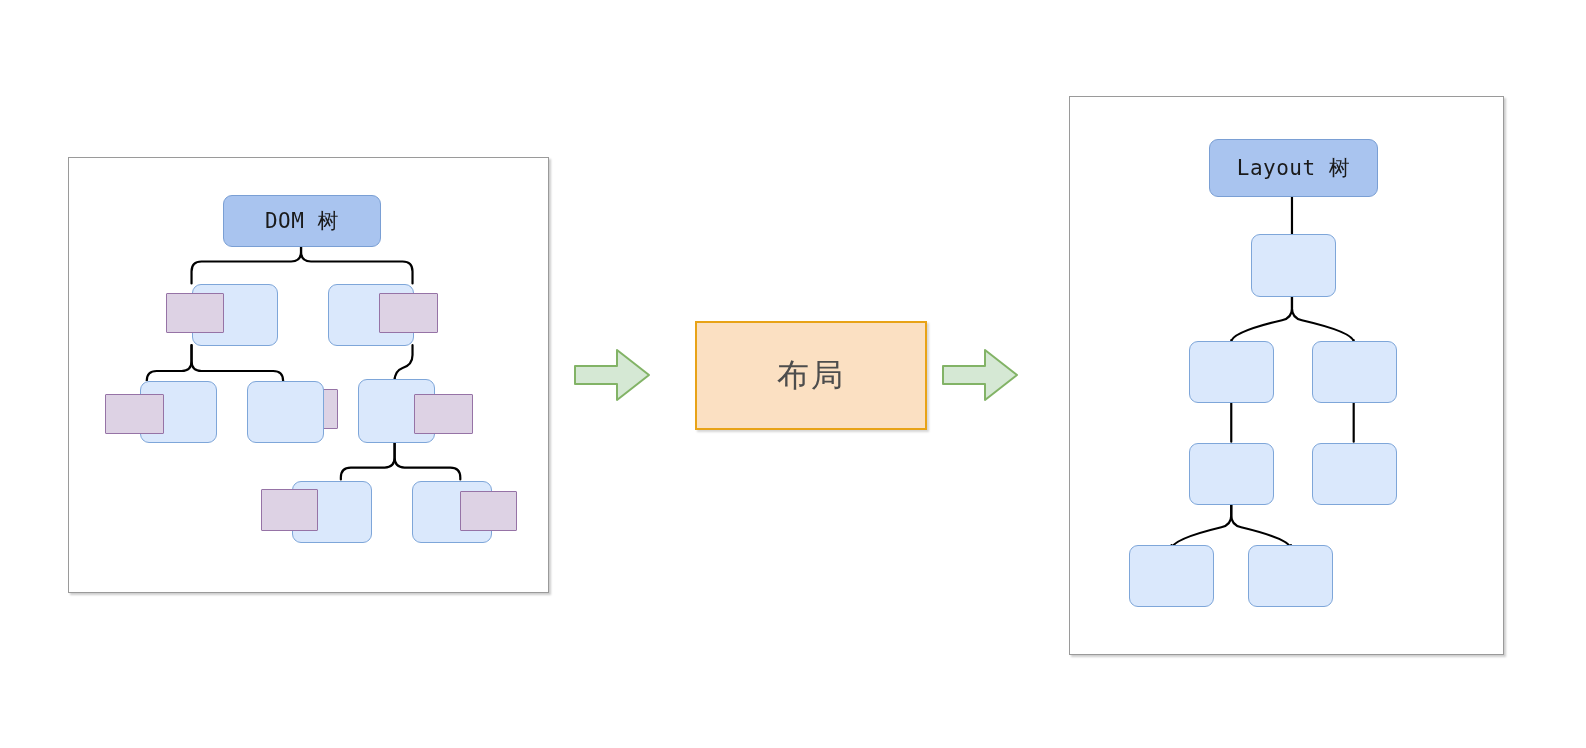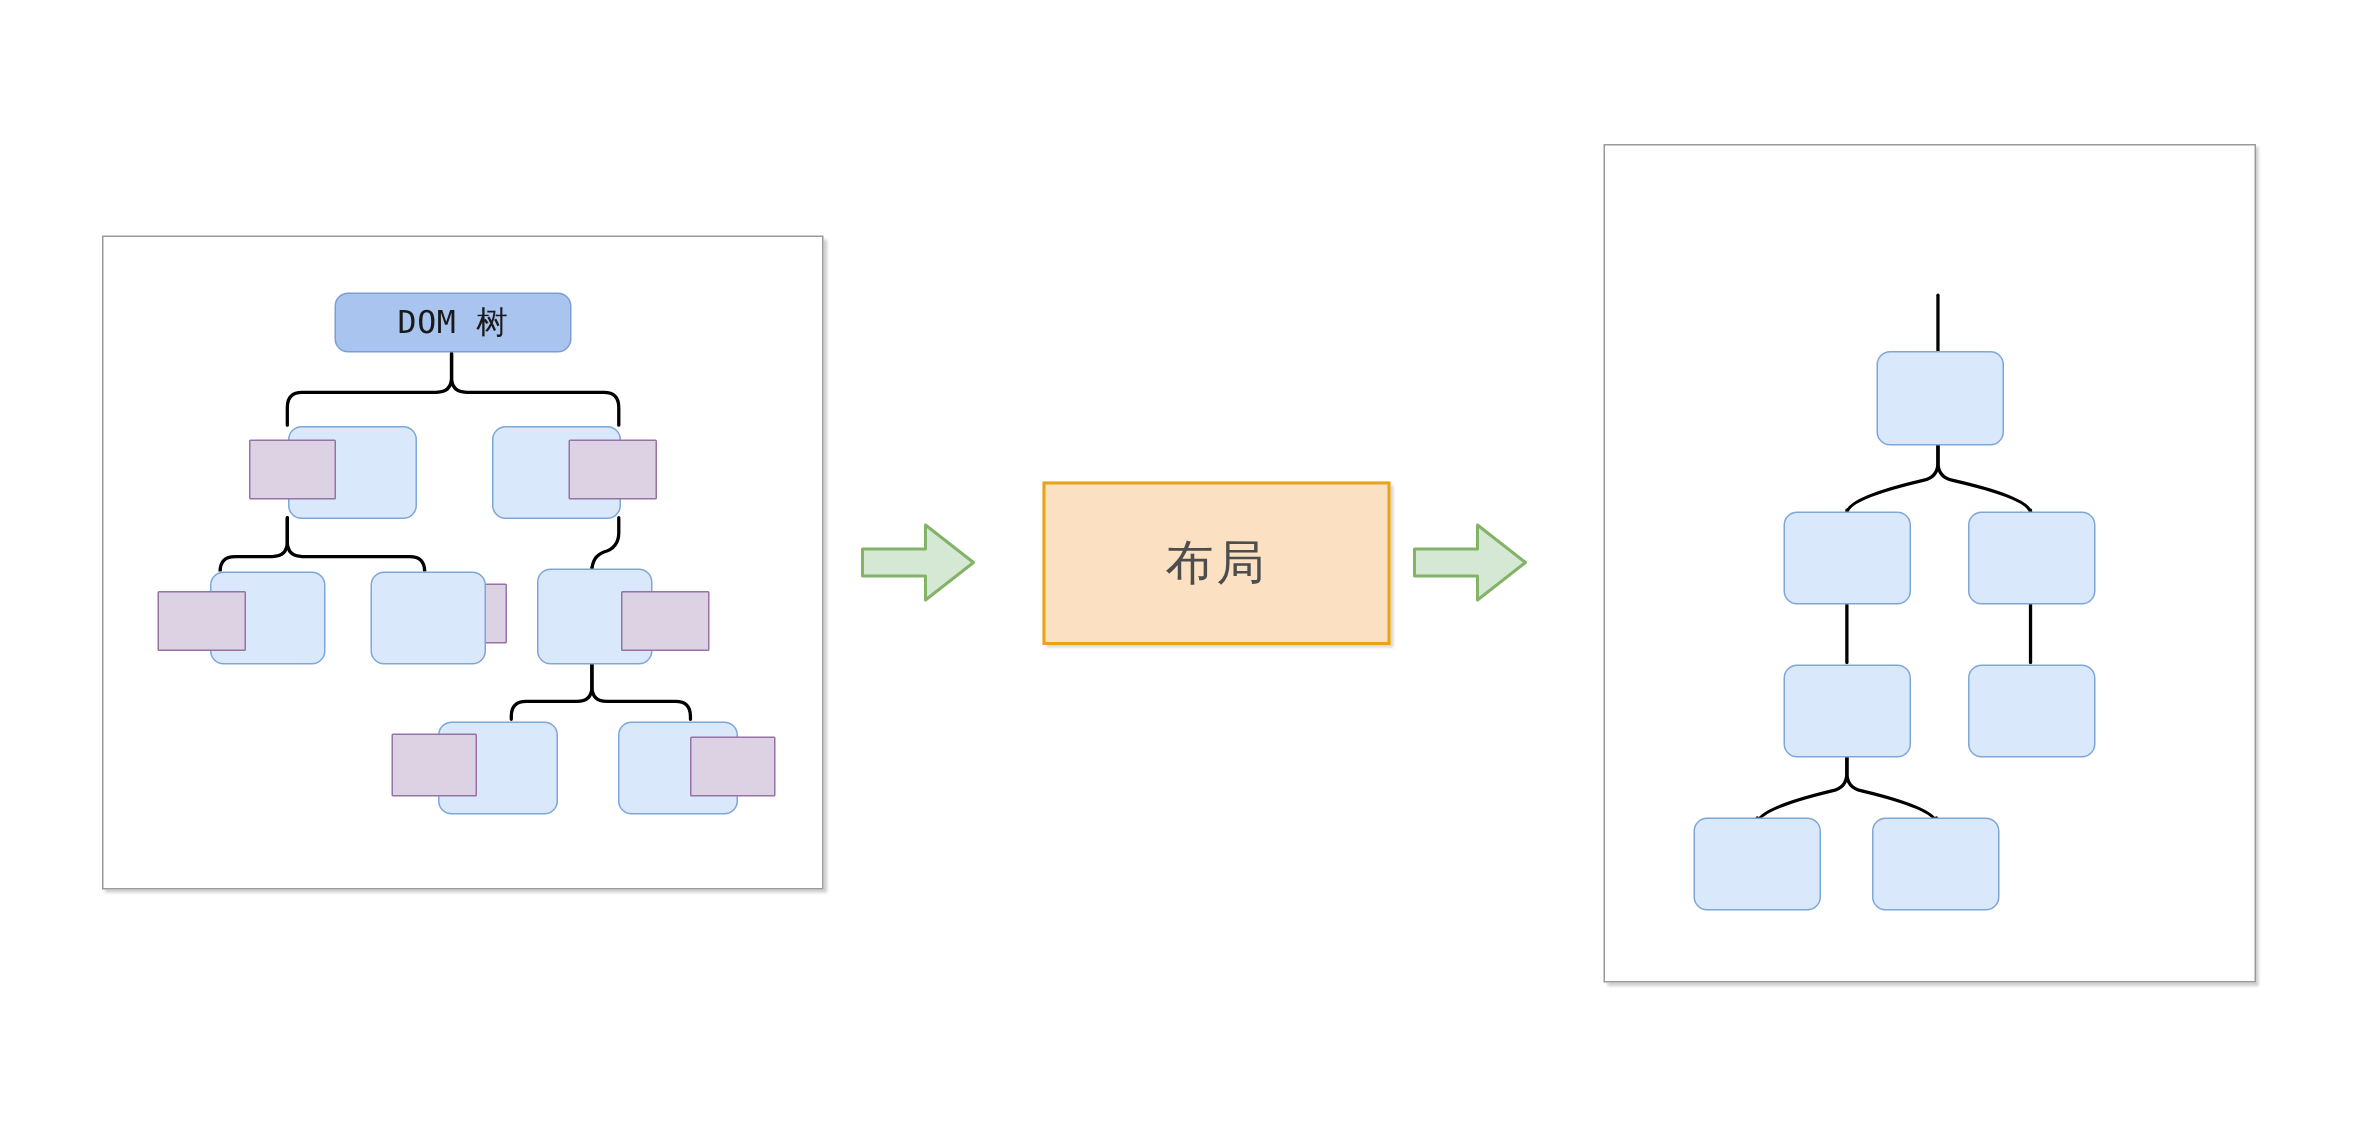--- a/index.html
+++ b/index.html
@@ -128,21 +128,21 @@
     </svg>
 
     <div class="chip" style="left:97px;  top:135px; width:58px; height:40px; z-index:3;"></div>
     <div class="chip" style="left:310px; top:135px; width:59px; height:40px; z-index:3;"></div>
     <div class="chip" style="left:36px;  top:236px; width:59px; height:40px; z-index:3;"></div>
     <div class="chip" style="left:194px; top:231px; width:75px; height:40px; z-index:3;"></div>
     <div class="chip" style="left:345px; top:236px; width:59px; height:40px; z-index:3;"></div>
     <div class="chip" style="left:192px; top:331px; width:57px; height:42px; z-index:3;"></div>
     <div class="chip" style="left:391px; top:333px; width:57px; height:40px; z-index:3;"></div>
 
-    <div class="node root" style="left:154px; top:37px; width:158px; height:40px; z-index:4;">
+    <div class="node root" style="left:154px; top:37px; width:158px; height:52px; z-index:4;">
       <span class="node-label big">DOM 树</span>
     </div>
 
     <div class="node" style="left:123px; top:126px; width:86px; height:62px; z-index:2;"></div>
     <div class="node" style="left:259px; top:126px; width:86px; height:62px; z-index:2;"></div>
 
     <div class="node" style="left:71px;  top:223px; width:77px; height:62px; z-index:2;"></div>
     <div class="node" style="left:178px; top:223px; width:77px; height:62px; z-index:4;"></div>
     <div class="node" style="left:289px; top:221px; width:77px; height:64px; z-index:2;"></div>
 
@@ -174,20 +174,23 @@
 
         <path d="M 162,306 L 162,346"></path>
 
         <path d="M 285,306 L 285,346"></path>
 
         <path d="M 162,408 L 162,420 Q 162,430 152,432 Q 102,444 102,454 L 102,450"></path>
         <path d="M 162,408 L 162,420 Q 162,430 172,432 Q 222,444 222,454 L 222,450"></path>
       </g>
     </svg>
 
+    <div class="node root" style="left:139px; top:42px; width:169px; height:58px;">
+      <span class="node-label big">Layout 树</span>
+    </div>
 
     <div class="node" style="left:181px; top:137px; width:85px; height:63px;"></div>
 
     <div class="node" style="left:119px; top:244px; width:85px; height:62px;"></div>
     <div class="node" style="left:242px; top:244px; width:85px; height:62px;"></div>
 
     <div class="node" style="left:119px; top:346px; width:85px; height:62px;"></div>
     <div class="node" style="left:242px; top:346px; width:85px; height:62px;"></div>
 
     <div class="node" style="left:59px;  top:448px; width:85px; height:62px;"></div>

